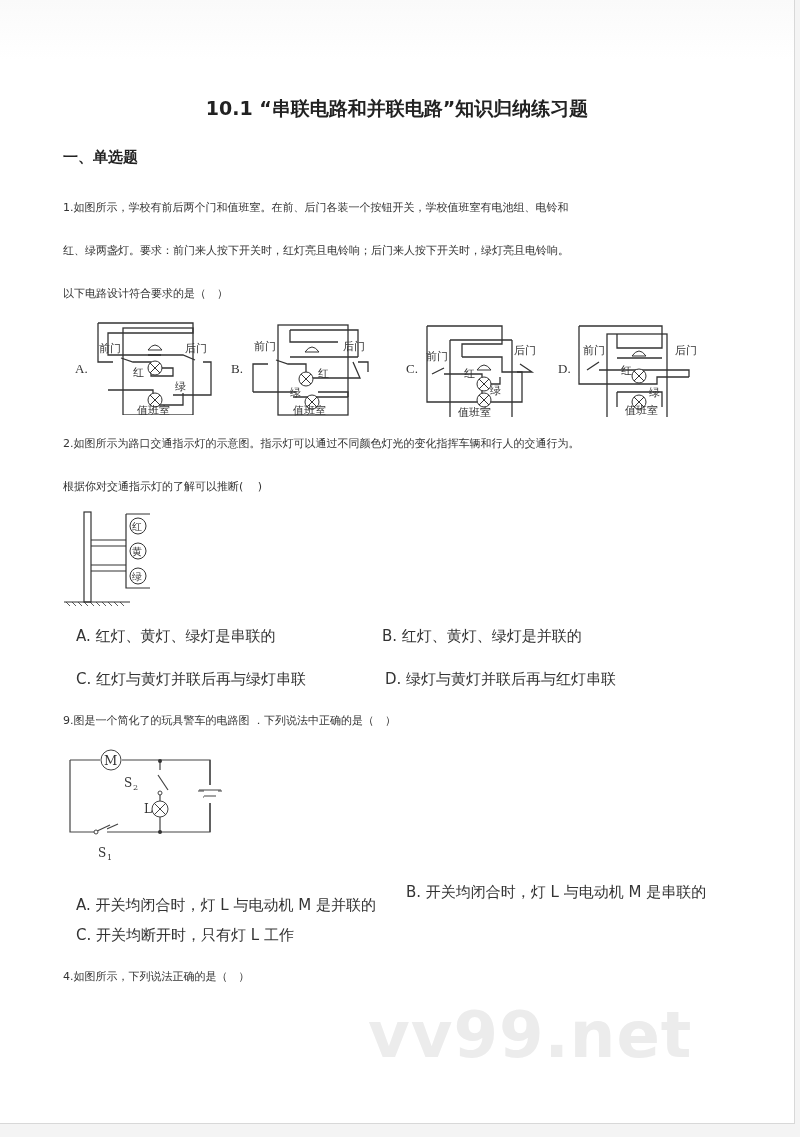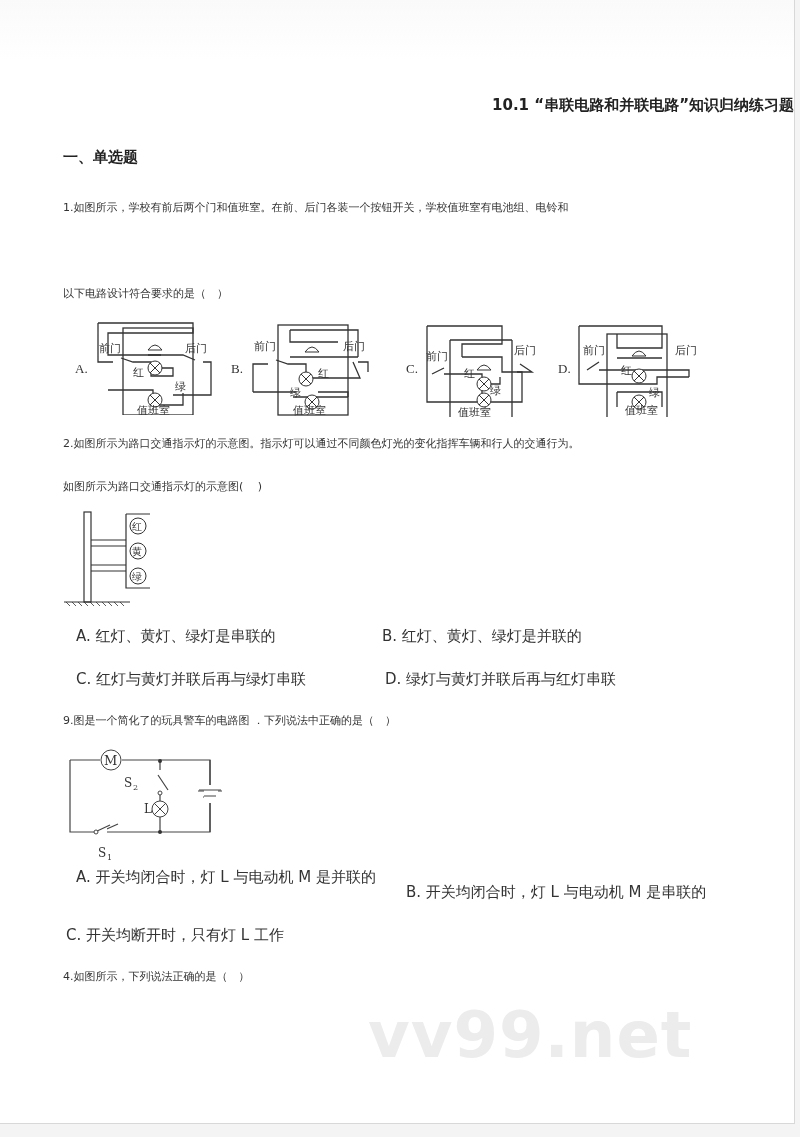--- a/index.html
+++ b/index.html
@@ -2,22 +2,22 @@
 <html><head>
 <meta charset="utf-8">
 <style>
   html, body { margin:0; padding:0; }
   body { width:800px; height:1137px; background:#f4f4f4; position:relative; overflow:hidden;
          font-family:"DejaVu Serif","Liberation Serif",serif; color:#222; }
   .page { position:absolute; left:0; top:0; width:794px; height:1123px; background:#ffffff;
           border-right:1px solid #d8d8d8; border-bottom:1px solid #d8d8d8; }
   .topshade { position:absolute; left:0; top:0; width:794px; height:60px;
               background:linear-gradient(#fafafa,#ffffff); }
-  .title { position:absolute; top:96px; left:0; width:794px; text-align:right;
-           font-family:"DejaVu Sans","Liberation Sans",sans-serif; font-weight:bold; font-size:15px; color:#222; }
+  .title { position:absolute; top:96px; left:0; width:794px; text-align:center;
+           font-family:"DejaVu Sans","Liberation Sans",sans-serif; font-weight:bold; font-size:19px; color:#222; }
   .section { position:absolute; top:148px; left:63px; font-family:"DejaVu Sans","Liberation Sans",sans-serif;
              font-weight:bold; font-size:15px; color:#222;text-align:right; }
   .line { position:absolute; left:63px; font-size:11px; color:#333; white-space:nowrap;
           font-family:"DejaVu Sans","Liberation Sans",sans-serif; }
   .opt { position:absolute; font-size:15px; color:#333; white-space:nowrap;
          font-family:"DejaVu Sans","Liberation Sans",sans-serif; }
   .fig { position:absolute; }
   .lbl { position:absolute; font-size:13px; color:#333; font-family:"Liberation Serif",serif; }
   .watermark { position:absolute; left:368px; top:998px; font-family:"DejaVu Sans","Liberation Sans",sans-serif;
                font-weight:bold; font-size:64px; color:#ececec; letter-spacing:1px; }
@@ -26,20 +26,21 @@
 </head>
 <body>
 
 <div class="page">
   <div class="topshade"></div>
 
   <div class="title">10.1 “串联电路和并联电路”知识归纳练习题</div>
   <div class="section">一、单选题</div>
 
   <div class="line" style="top:200px">1.如图所示，学校有前后两个门和值班室。在前、后门各装一个按钮开关，学校值班室有电池组、电铃和</div>
+  <div class="line" style="top:243px">红、绿两盏灯。要求：前门来人按下开关时，红灯亮且电铃响；后门来人按下开关时，绿灯亮且电铃响。</div>
   <div class="line" style="top:286px">以下电路设计符合要求的是（　）</div>
 
   <div class="lbl" style="left:75px; top:361px">A.</div>
   <div class="lbl" style="left:231px; top:361px">B.</div>
   <div class="lbl" style="left:406px; top:361px">C.</div>
   <div class="lbl" style="left:558px; top:361px">D.</div>
 
   <svg class="fig" style="left:93px; top:320px" width="120" height="95">
     <g fill="none" stroke="#333" stroke-width="1.3">
       <rect x="30" y="8" width="70" height="87"></rect>
@@ -110,21 +111,21 @@
       <path d="M57 75 L67 85 M67 75 L57 85" stroke="#333"></path>
     <path d="M55 34 Q62 24 69 34 Z" fill="#fff" stroke="#333"></path>
     <text x="6" y="32" font-size="11" fill="#333">前门</text>
     <text x="98" y="32" font-size="11" fill="#333">后门</text>
     <text x="44" y="52" font-size="11" fill="#333">红</text>
     <text x="72" y="74" font-size="11" fill="#333">绿</text>
     <text x="48" y="92" font-size="11" fill="#333">值班室</text>
   </svg>
 
   <div class="line" style="top:436px">2.如图所示为路口交通指示灯的示意图。指示灯可以通过不同颜色灯光的变化指挥车辆和行人的交通行为。</div>
-  <div class="line" style="top:479px">如图所示为路口交通指示灯的示意图(　 )</div>
+  <div class="line" style="top:479px">根据你对交通指示灯的了解可以推断(　 )</div>
 
   <svg class="fig" style="left:64px; top:510px" width="90" height="100">
     <g fill="none" stroke="#333" stroke-width="1.2">
       <rect x="20" y="2" width="7" height="90"></rect>
       <path d="M27 30 H62 M27 36 H62 M27 55 H62 M27 61 H62"></path>
       <path d="M62 4 H86 M62 4 V78 H86"></path>
       <path d="M0 92 H66"></path>
     </g>
     <g stroke="#333" stroke-width="0.8">
       <path d="M2 92 L6 96 M8 92 L12 96 M14 92 L18 96 M20 92 L24 96 M26 92 L30 96 M32 92 L36 96 M38 92 L42 96 M44 92 L48 96 M50 92 L54 96 M56 92 L60 96"></path>
@@ -164,20 +165,20 @@
     <text x="44" y="20" font-size="13" fill="#333">M</text>
     <circle cx="100" cy="64" r="8" fill="#fff" stroke="#444"></circle>
     <path d="M94 58 L106 70 M106 58 L94 70" stroke="#444"></path>
     <text x="64" y="42" font-size="12" fill="#333">S</text>
     <text x="73" y="45" font-size="8" fill="#333">2</text>
     <text x="84" y="68" font-size="12" fill="#333">L</text>
     <text x="38" y="112" font-size="12" fill="#333">S</text>
     <text x="47" y="115" font-size="8" fill="#333">1</text>
   </svg>
 
-  <div class="opt" style="left:76px; top:868px">A. 开关均闭合时，灯 L 与电动机 M 是并联的</div>
+  <div class="opt" style="left:76px; top:896px">A. 开关均闭合时，灯 L 与电动机 M 是并联的</div>
   <div class="opt" style="left:406px; top:883px">B. 开关均闭合时，灯 L 与电动机 M 是串联的</div>
-  <div class="opt" style="left:66px; top:926px">C. 开关均断开时，只有灯 L 工作</div>
+  <div class="opt" style="left:76px; top:926px">C. 开关均断开时，只有灯 L 工作</div>
 
   <div class="line" style="top:969px">4.如图所示，下列说法正确的是（　）</div>
 
   <div class="watermark">vv99.net</div>
 </div>
 
 </body></html>

